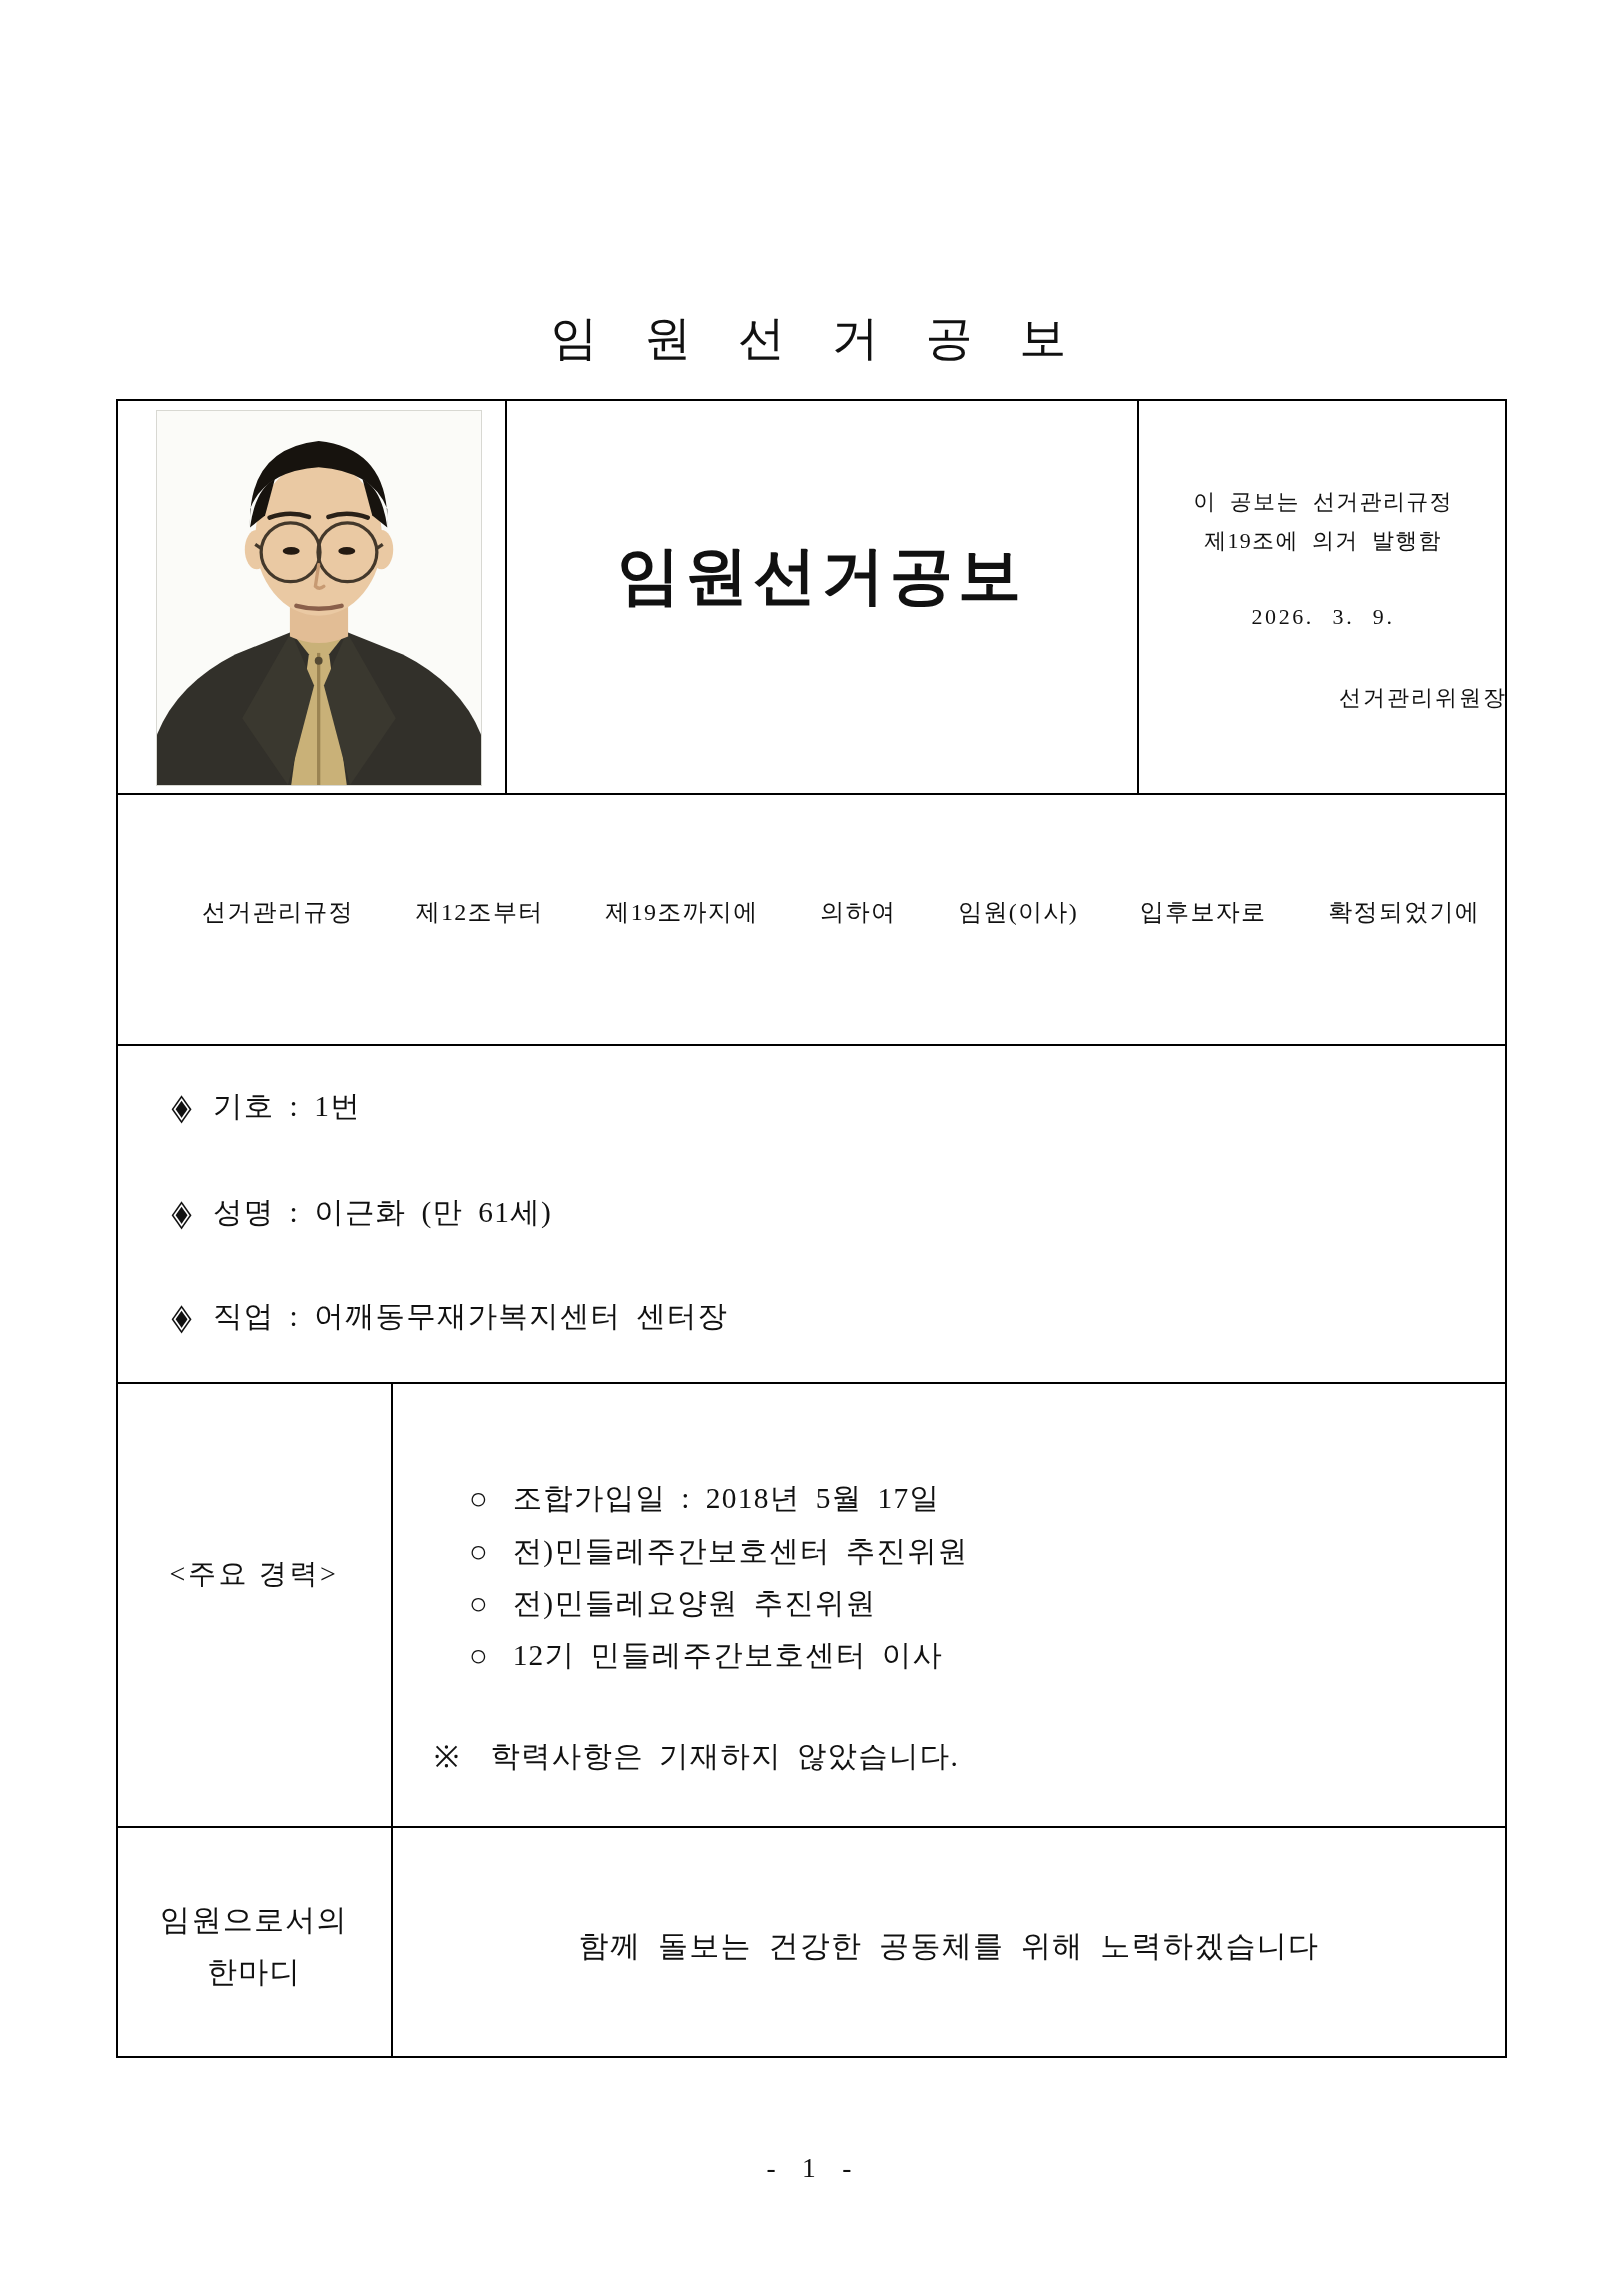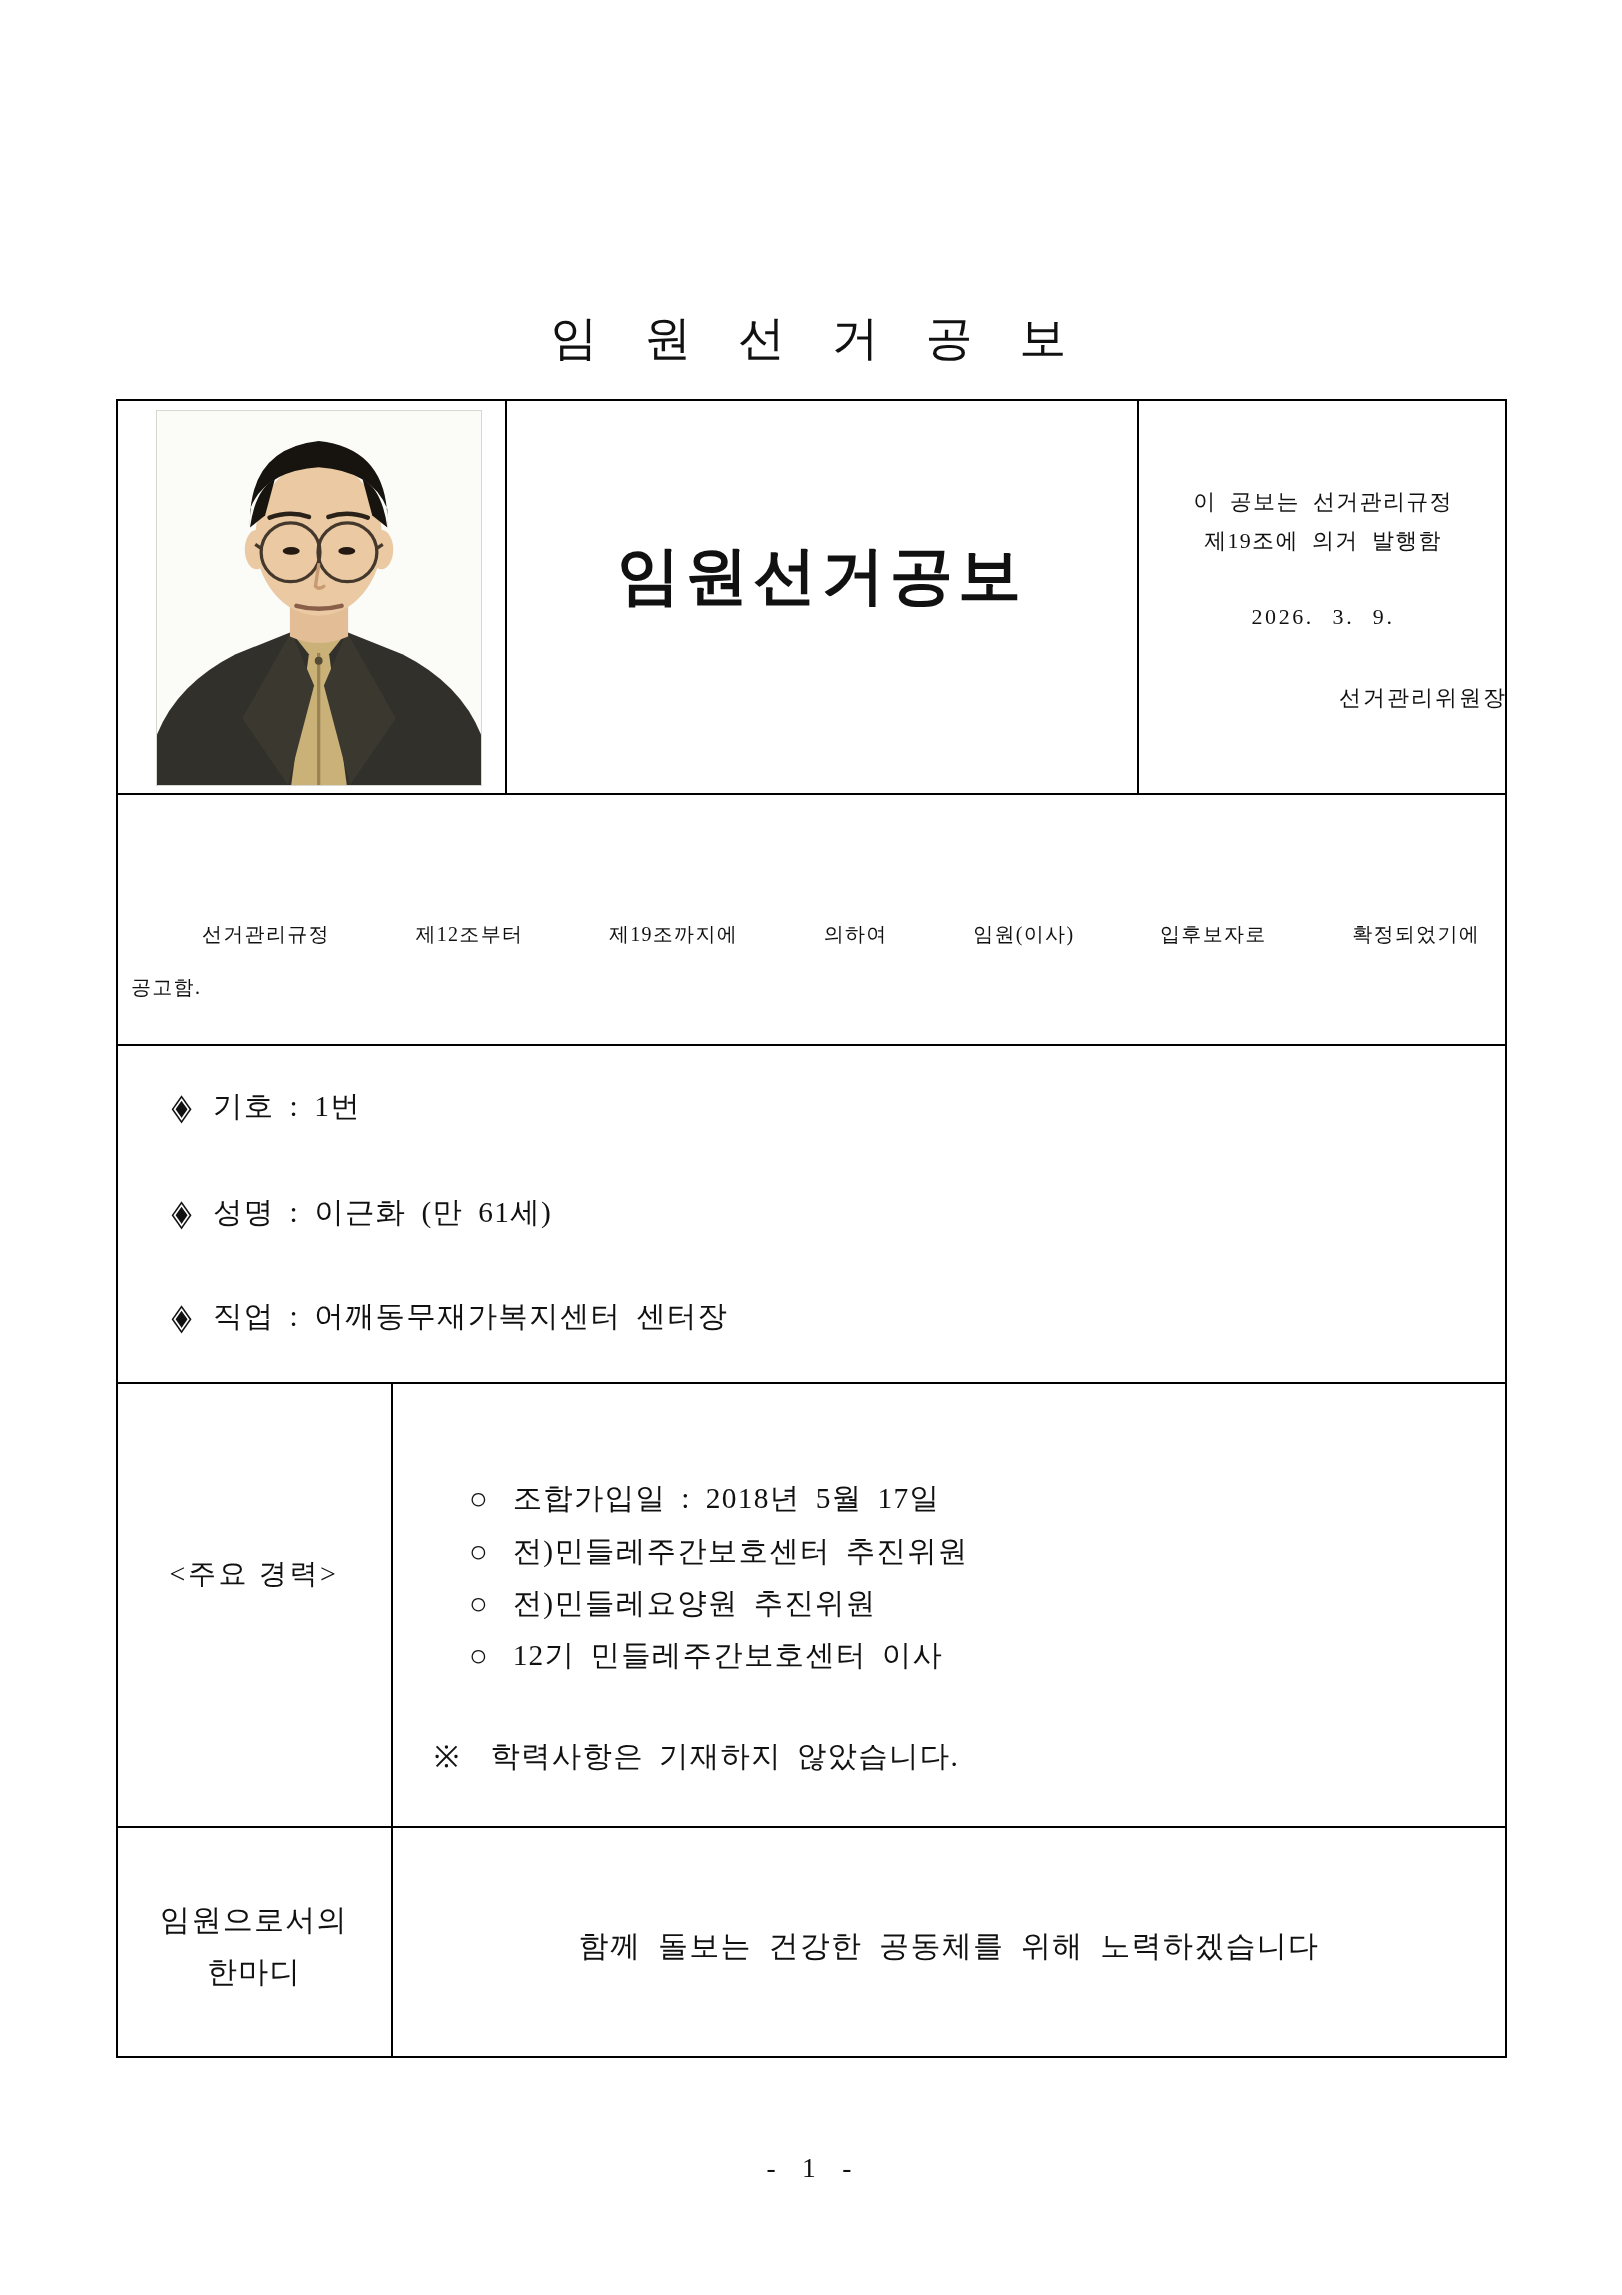--- a/index.html
+++ b/index.html
@@ -40,22 +40,22 @@
     left:507px;top:644px;width:629px;
     text-align:center;font-size:30px;letter-spacing:5.2px;
     line-height:35px;white-space:nowrap;
   }
   .iss{left:1139px;width:368px;text-align:center;font-size:22px;letter-spacing:1.3px;word-spacing:6.5px;white-space:nowrap;}
   .iss-lines{top:482px;line-height:39px;}
   .iss-date{top:603px;line-height:27.5px;letter-spacing:2.6px;word-spacing:10.5px;}
   .iss-chair{top:684px;line-height:27.5px;letter-spacing:2px;text-align:right;}
   
   .notice{
-    left:131px;top:908px;width:1349px;
-    font-size:20px;line-height:53px;letter-spacing:1.3px;word-spacing:9.2px;
+    left:131px;top:886px;width:1349px;
+    font-size:24px;line-height:53px;letter-spacing:1.3px;word-spacing:9.2px;
   }
   .notice .l1{text-indent:71px;text-align:justify;text-align-last:justify;}
   
   .cand-item{
     left:171px;height:38px;
     display:flex;align-items:center;gap:19.6px;
     font-size:29.4px;letter-spacing:1.3px;word-spacing:6.5px;white-space:nowrap;
   }
   .diamond{
     display:inline-block;font-size:27.5px;line-height:27.5px;
@@ -158,21 +158,20 @@
 
   <div class="abs iss iss-lines">
     <div>이 공보는 선거관리규정</div>
     <div>제19조에 의거 발행함</div>
   </div>
   <div class="abs iss iss-date">2026. 3. 9.</div>
   <div class="abs iss iss-chair">선거관리위원장</div>
 
   <div class="abs notice">
     <div class="l1">선거관리규정 제12조부터 제19조까지에 의하여 임원(이사) 입후보자로 확정되었기에</div>
-    <div class="l2">공고함.</div>
   </div>
 
   <div class="abs cand-item cand-0">
     <span class="diamond">◈</span>
     <span>기호 : 1번</span>
   </div>
   <div class="abs cand-item cand-1">
     <span class="diamond">◈</span>
     <span>성명 : 이근화  (만 61세)</span>
   </div>

